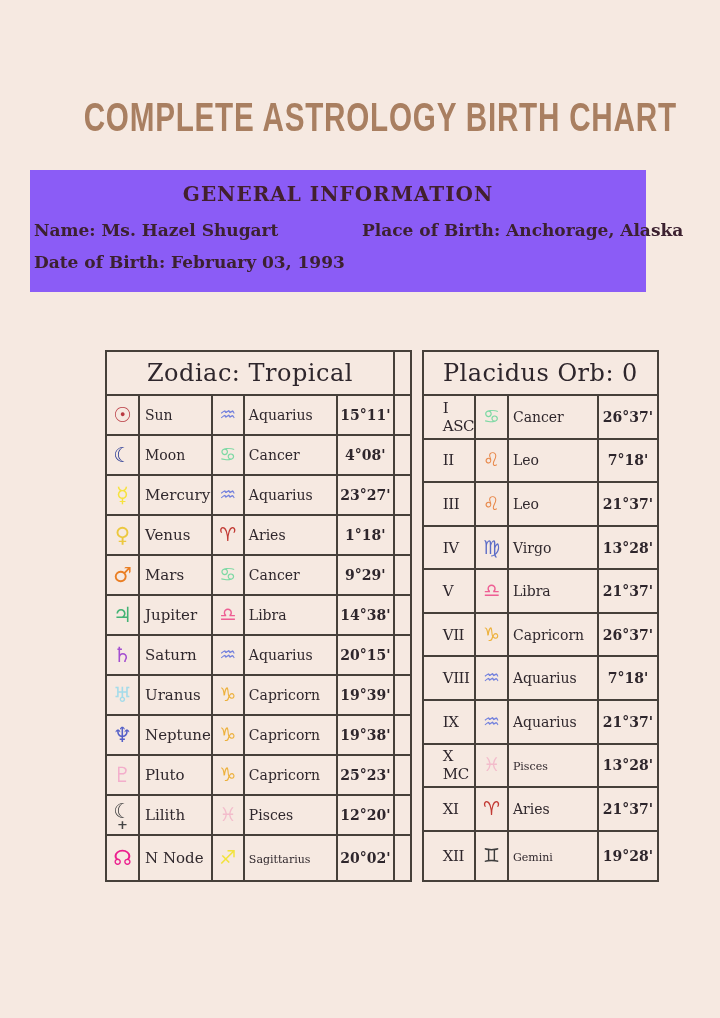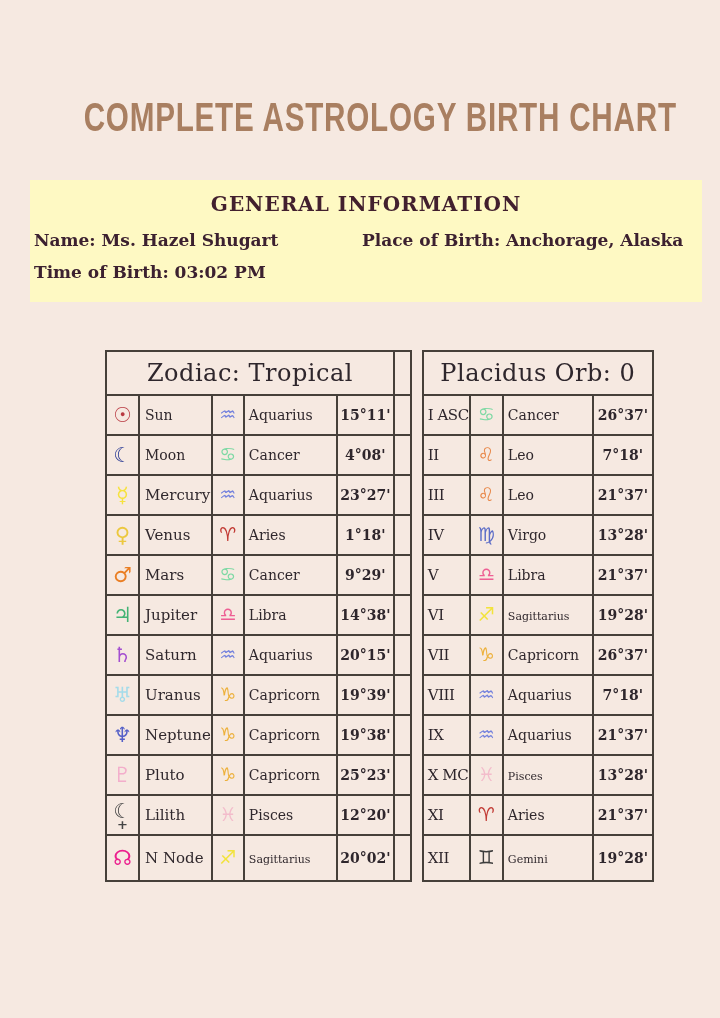--- a/index.html
+++ b/index.html
@@ -13,22 +13,22 @@
   .title-wrap{position:absolute;top:96px;left:0;width:615px;text-align:center;}
   .title-text{
     display:inline-block;
     font-family:"Liberation Sans", sans-serif;
     font-weight:bold;font-size:38px;letter-spacing:1px;
     color:#a97f61;transform:scale(0.78,1.08);transform-origin:center;
     white-space:nowrap;
   }
   
   .info-panel{
-    position:absolute;left:30px;top:180px;width:672px;height:122px;
-    background:#fef9c3;
+    position:absolute;left:30px;top:170px;width:616px;height:122px;
+    background:#8b5cf6;
   }
   .info-heading{
     text-align:center;padding-top:12px;font-size:20px;font-weight:bold;
     letter-spacing:1px;color:#42202e;
   }
   .info-grid{
     display:grid;grid-template-columns:320px auto;
     padding:14px 6px 0 4px;row-gap:12px;column-gap:8px;
   }
   .info-field{font-size:17px;font-weight:600;color:#3c2130;white-space:nowrap;}
@@ -56,36 +56,36 @@
   }
   .psub{display:block;font-family:"DejaVu Sans", sans-serif;font-size:13px;
     line-height:0.7;font-weight:bold;margin-top:-2px;}
   .psub:empty{display:none;}
   .sglyph{font-family:"DejaVu Sans", sans-serif;font-size:19px;font-weight:bold;line-height:1;}
   .name-cell{padding-left:5px;font-size:15px;color:#30282d;}
   .lg{font-size:14px;}
   .sign-cell{padding-left:4px;font-size:14px;color:#30282d;}
   .sm{font-size:11px;}
   .deg-cell{text-align:center;font-size:14px;font-weight:700;color:#2e262c;}
-  .house-cell{padding-left:4px;font-size:15px;color:#2e262c;letter-spacing:-0.5px;}
+  .house-cell{padding-left:19px;font-size:15px;color:#2e262c;letter-spacing:-0.5px;}
   .sicon-cell{text-align:center;}
 </style>
 </head>
 <body>
 
 <div class="title-wrap">
   <span class="title-text">COMPLETE ASTROLOGY BIRTH CHART</span>
 </div>
 
 <div class="info-panel">
   <div class="info-heading">GENERAL INFORMATION</div>
   <div class="info-grid">
     <div class="info-field">Name: Ms. Hazel Shugart</div>
     <div class="info-field">Place of Birth: Anchorage, Alaska</div>
-    <div class="info-field">Time of Birth: 03:02 PM</div>
+    <div class="info-field">Date of Birth: February 03, 1993</div>
   </div>
 </div>
 
 <div class="tables">
 
   <table>
     <colgroup>
       <col class="col-picon">
         <col class="col-pname">
         <col class="col-sicon">
@@ -370,30 +370,20 @@
           <td class="house-cell">V</td>
           <td class="sicon-cell">
             <span class="sglyph" style="color: rgb(238, 95, 148);">♎</span>
           </td>
           <td class="sign-cell">
             <span>Libra</span>
           </td>
           <td class="deg-cell">21°37'</td>
         </tr>
 
-        <tr>
-          <td class="house-cell">VI</td>
-          <td class="sicon-cell">
-            <span class="sglyph" style="color: rgb(242, 227, 60);">♐</span>
-          </td>
-          <td class="sign-cell">
-            <span class="sm">Sagittarius</span>
-          </td>
-          <td class="deg-cell">19°28'</td>
-        </tr>
 
         <tr>
           <td class="house-cell">VII</td>
           <td class="sicon-cell">
             <span class="sglyph" style="color: rgb(237, 177, 60);">♑</span>
           </td>
           <td class="sign-cell">
             <span>Capricorn</span>
           </td>
           <td class="deg-cell">26°37'</td>

